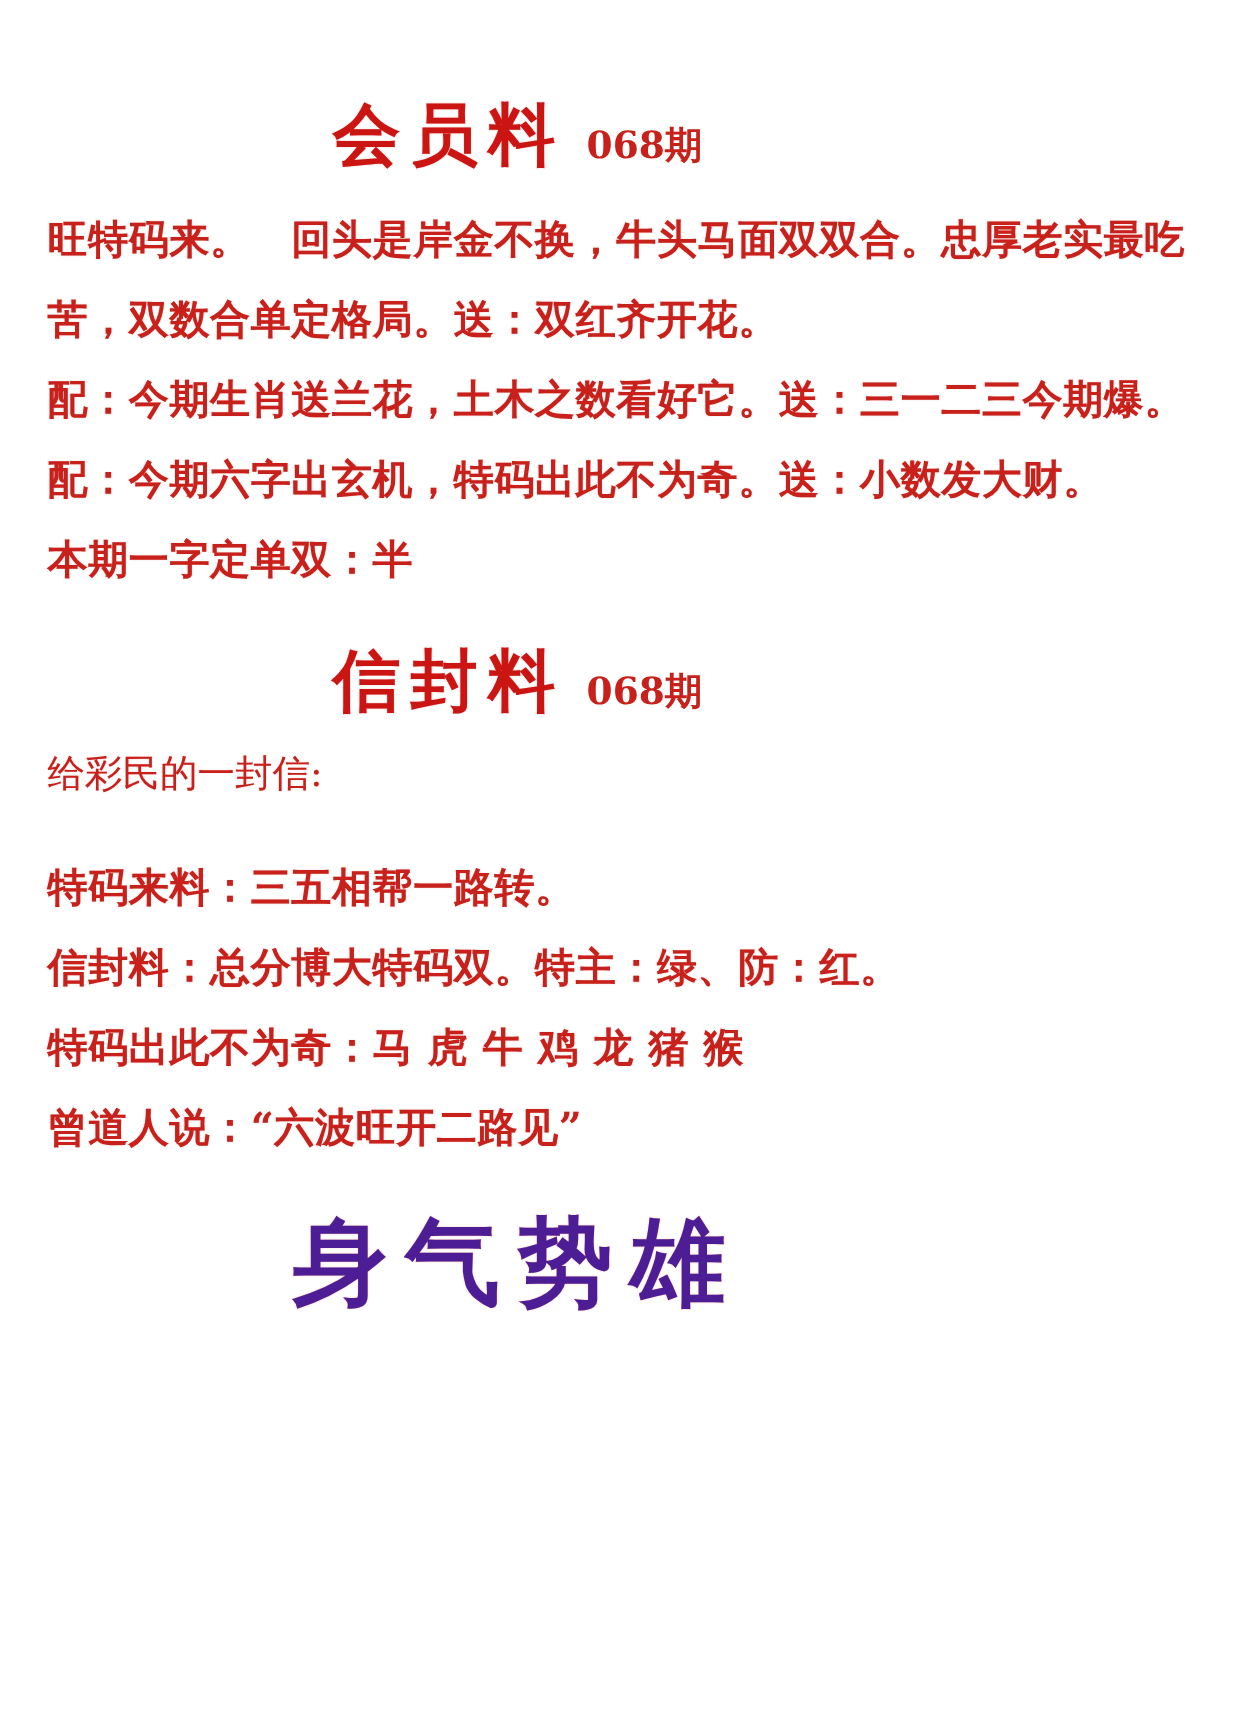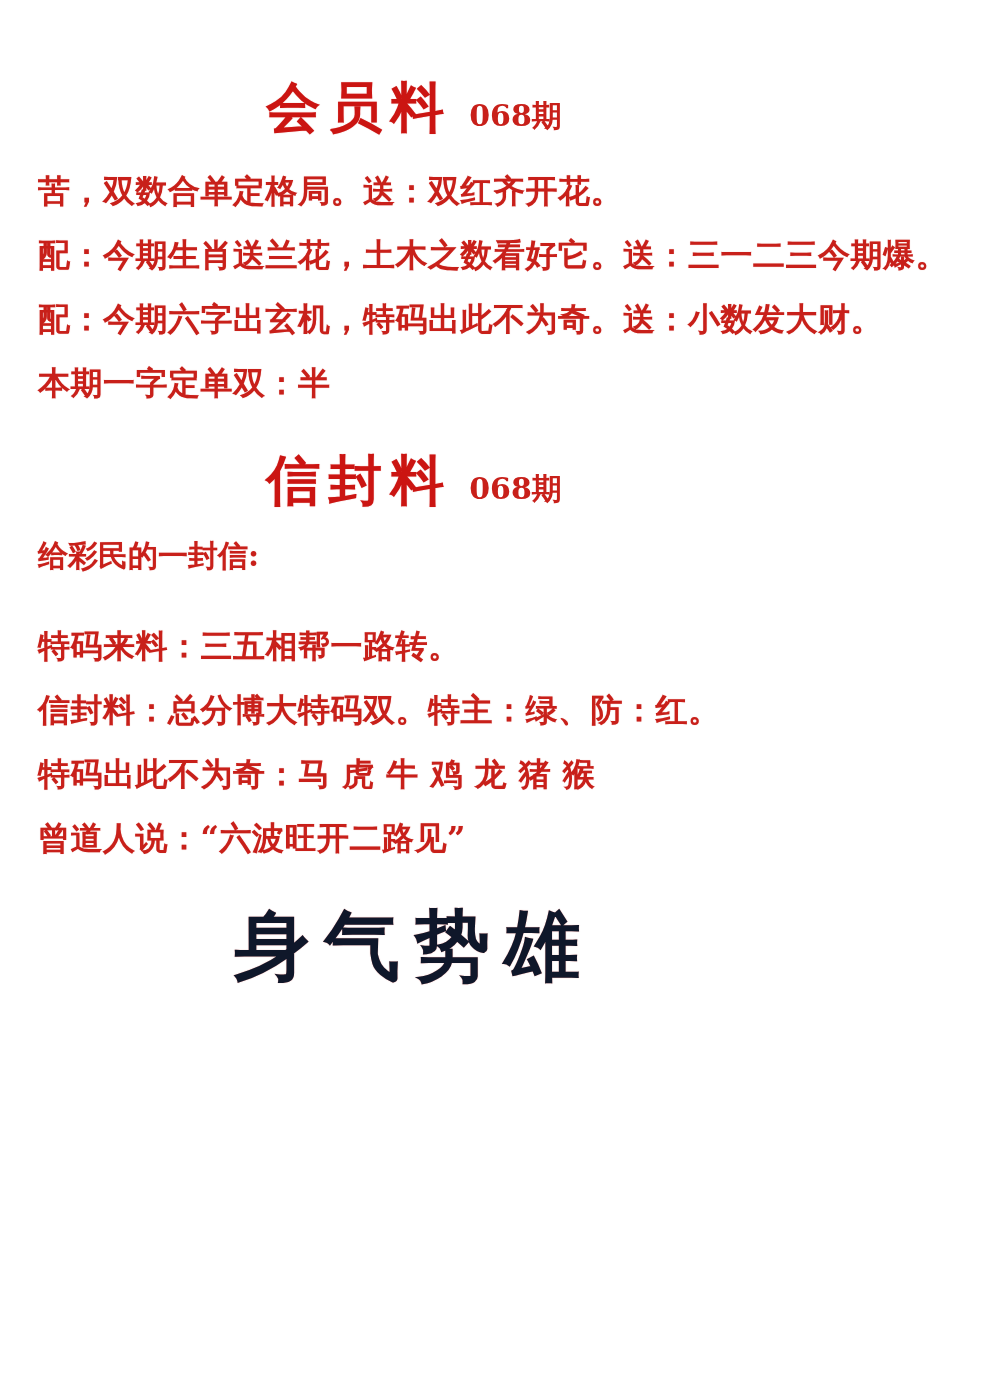--- a/index.html
+++ b/index.html
@@ -45,51 +45,52 @@
     letter-spacing: 0.5px;
     white-space: nowrap;
     margin: 0;
     text-shadow: 0 0 1px rgba(200, 32, 26, 0.35);
   }
   .letterline { line-height: 61px; }
   .indent { text-indent: 1.05em; }
   .member-paragraph { margin-top: 14px; }
   .letter-intro {
     font-size: 30px;
-    font-weight: bold;
+    font-weight: normal;
     line-height: 56px;
     margin-top: 10px;
     white-space: nowrap;
     text-shadow: 0 0 1px rgba(200, 32, 26, 0.35);
   }
   .footer-banner {
     text-align: center;
     margin-top: 26px;
   }
   .footer-big {
     font-size: 76px;
     font-weight: bold;
     letter-spacing: 14px;
-    color: #0f172a;
+    color: #4c1d95;
     text-shadow: 0 0 1px rgba(221, 37, 23, 0.5);
     white-space: nowrap;
   }
 </style>
 </head>
 <body>
 
 <div class="page">
 
   <section>
     <div class="section-title-row member-title-row">
       <span class="big-title">会员料</span>
       <span class="issue-label">068期</span>
     </div>
 
     <div class="member-paragraph">
+      <p class="bodyline">旺特码来。　回头是岸金不换，牛头马面双双合。忠厚老实最吃</p>
       <p class="bodyline">苦，双数合单定格局。送：双红齐开花。</p>
     </div>
 
     <p class="bodyline">配：今期生肖送兰花，土木之数看好它。送：三一二三今期爆。</p>
     <p class="bodyline">配：今期六字出玄机，特码出此不为奇。送：小数发大财。</p>
     <p class="bodyline">本期一字定单双：半</p>
   </section>
 
   <section>
     <div class="section-title-row envelope-title-row">

